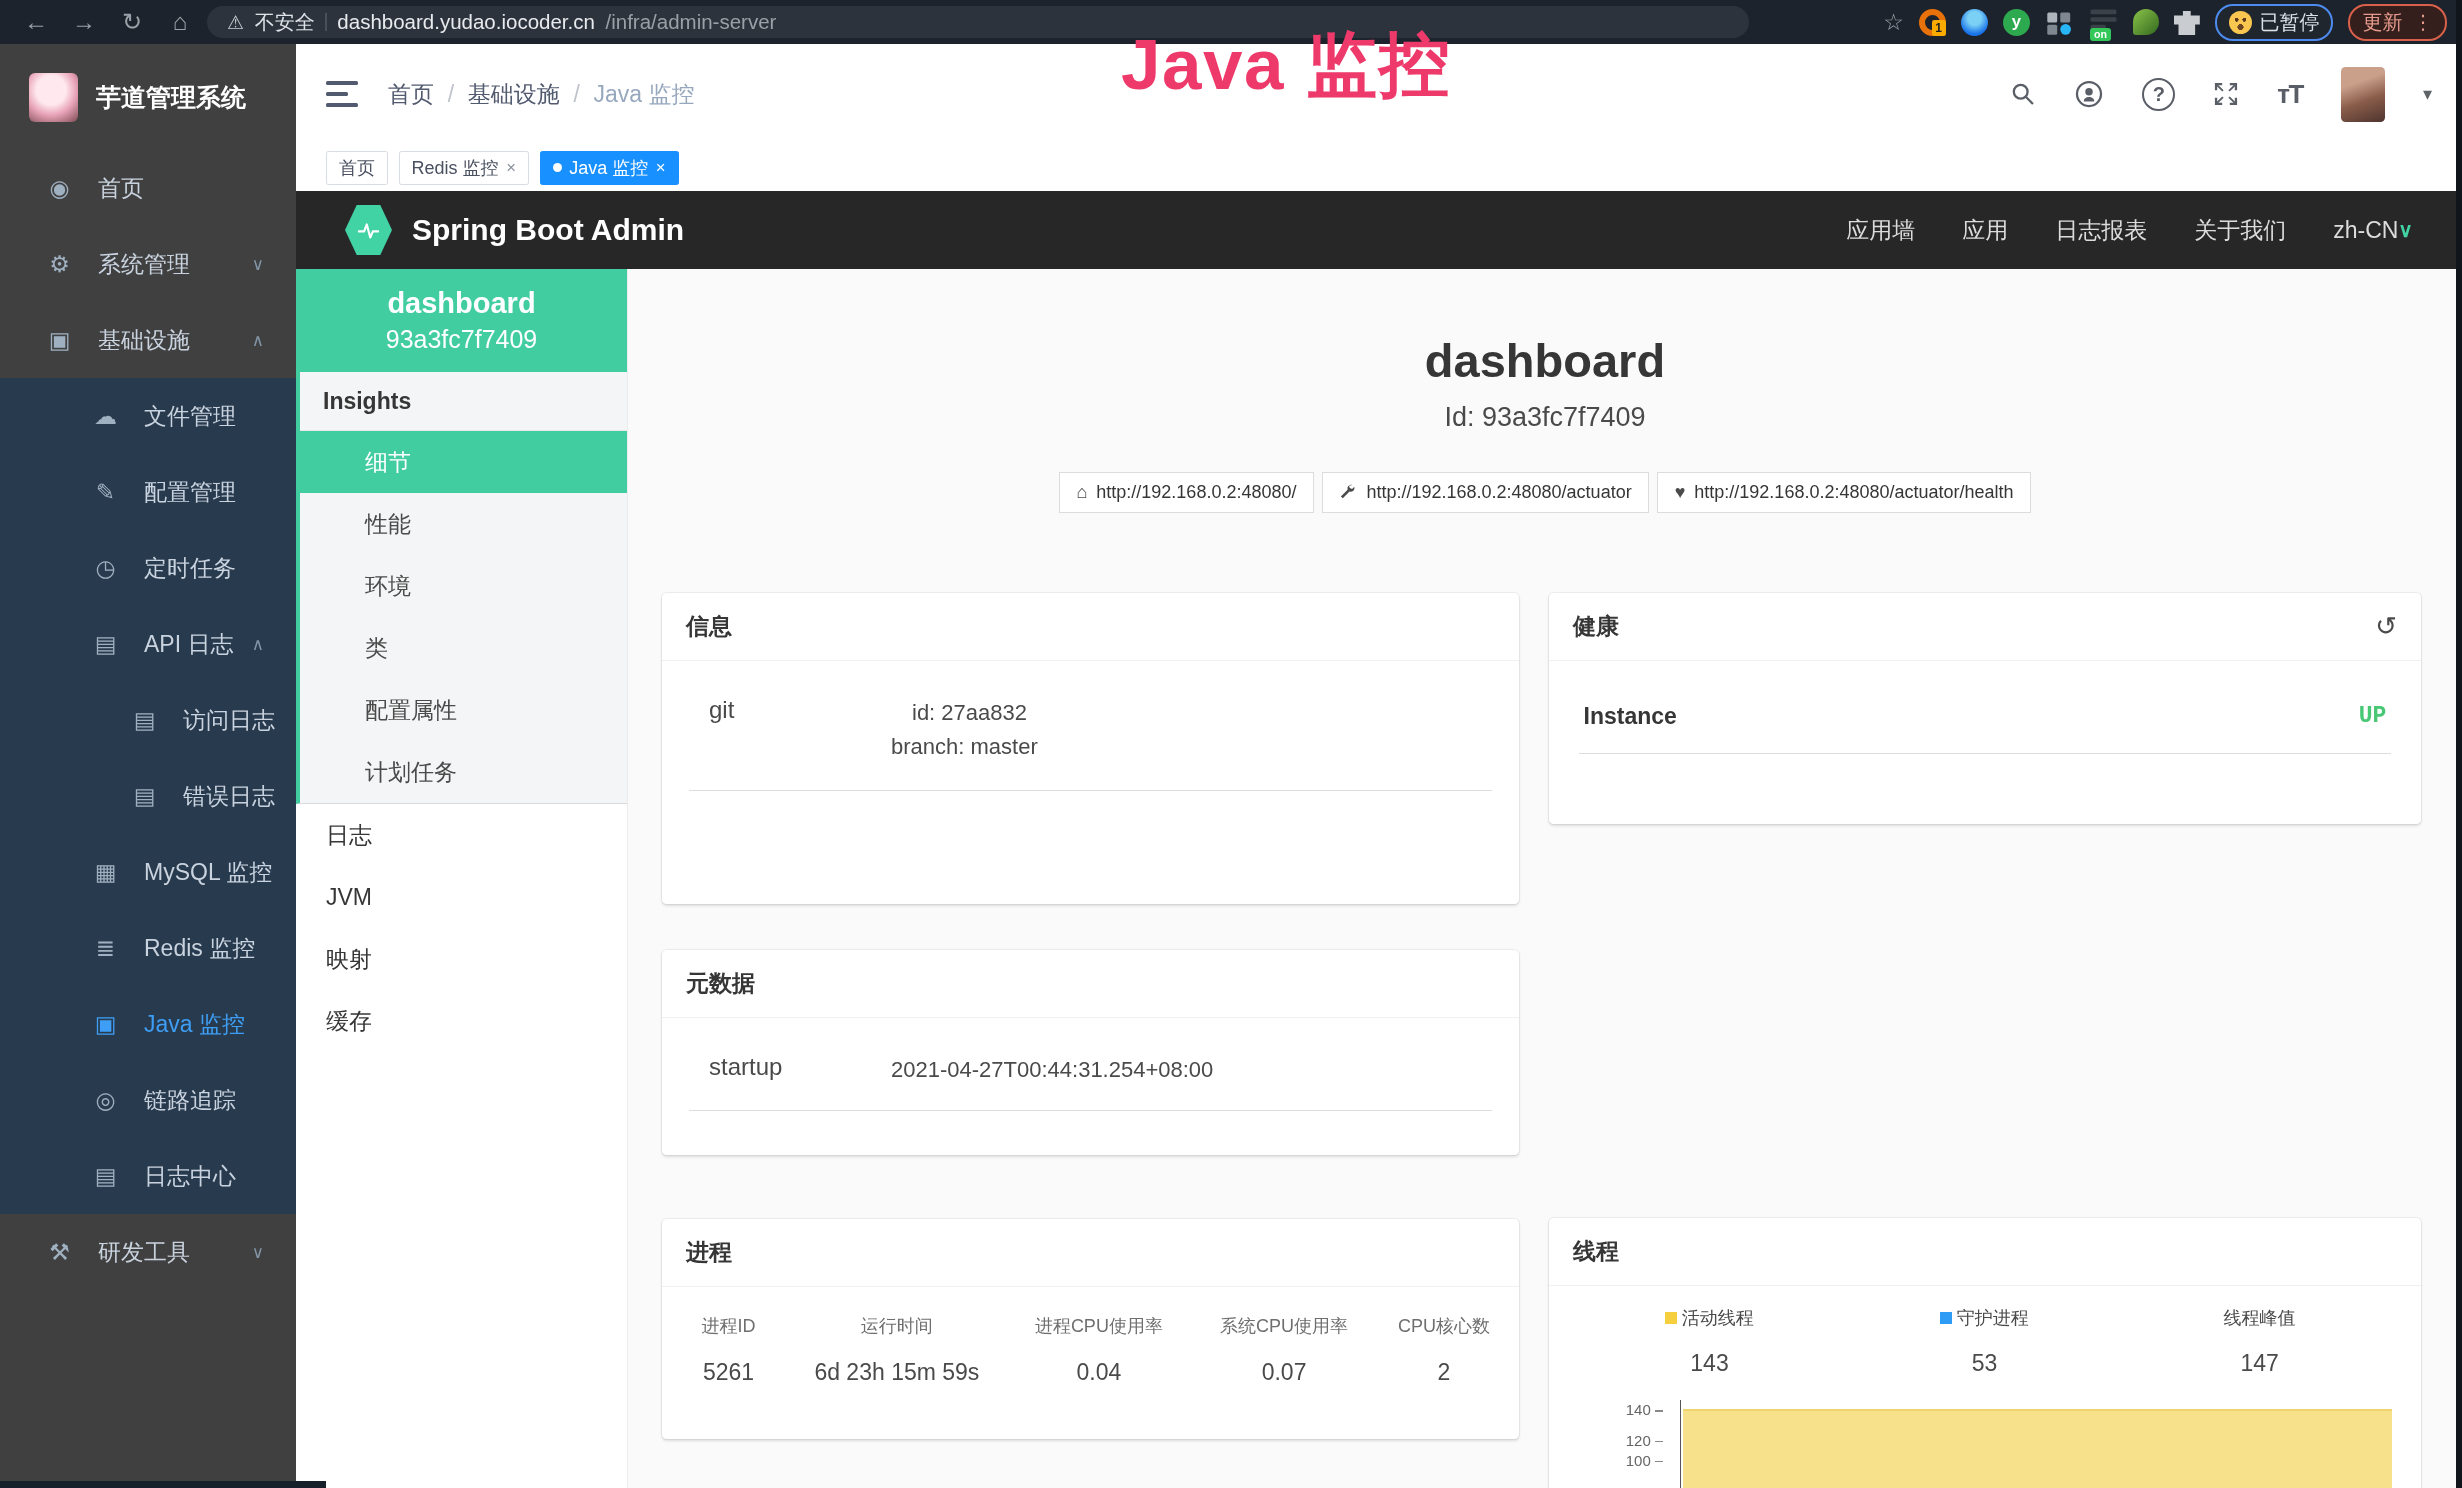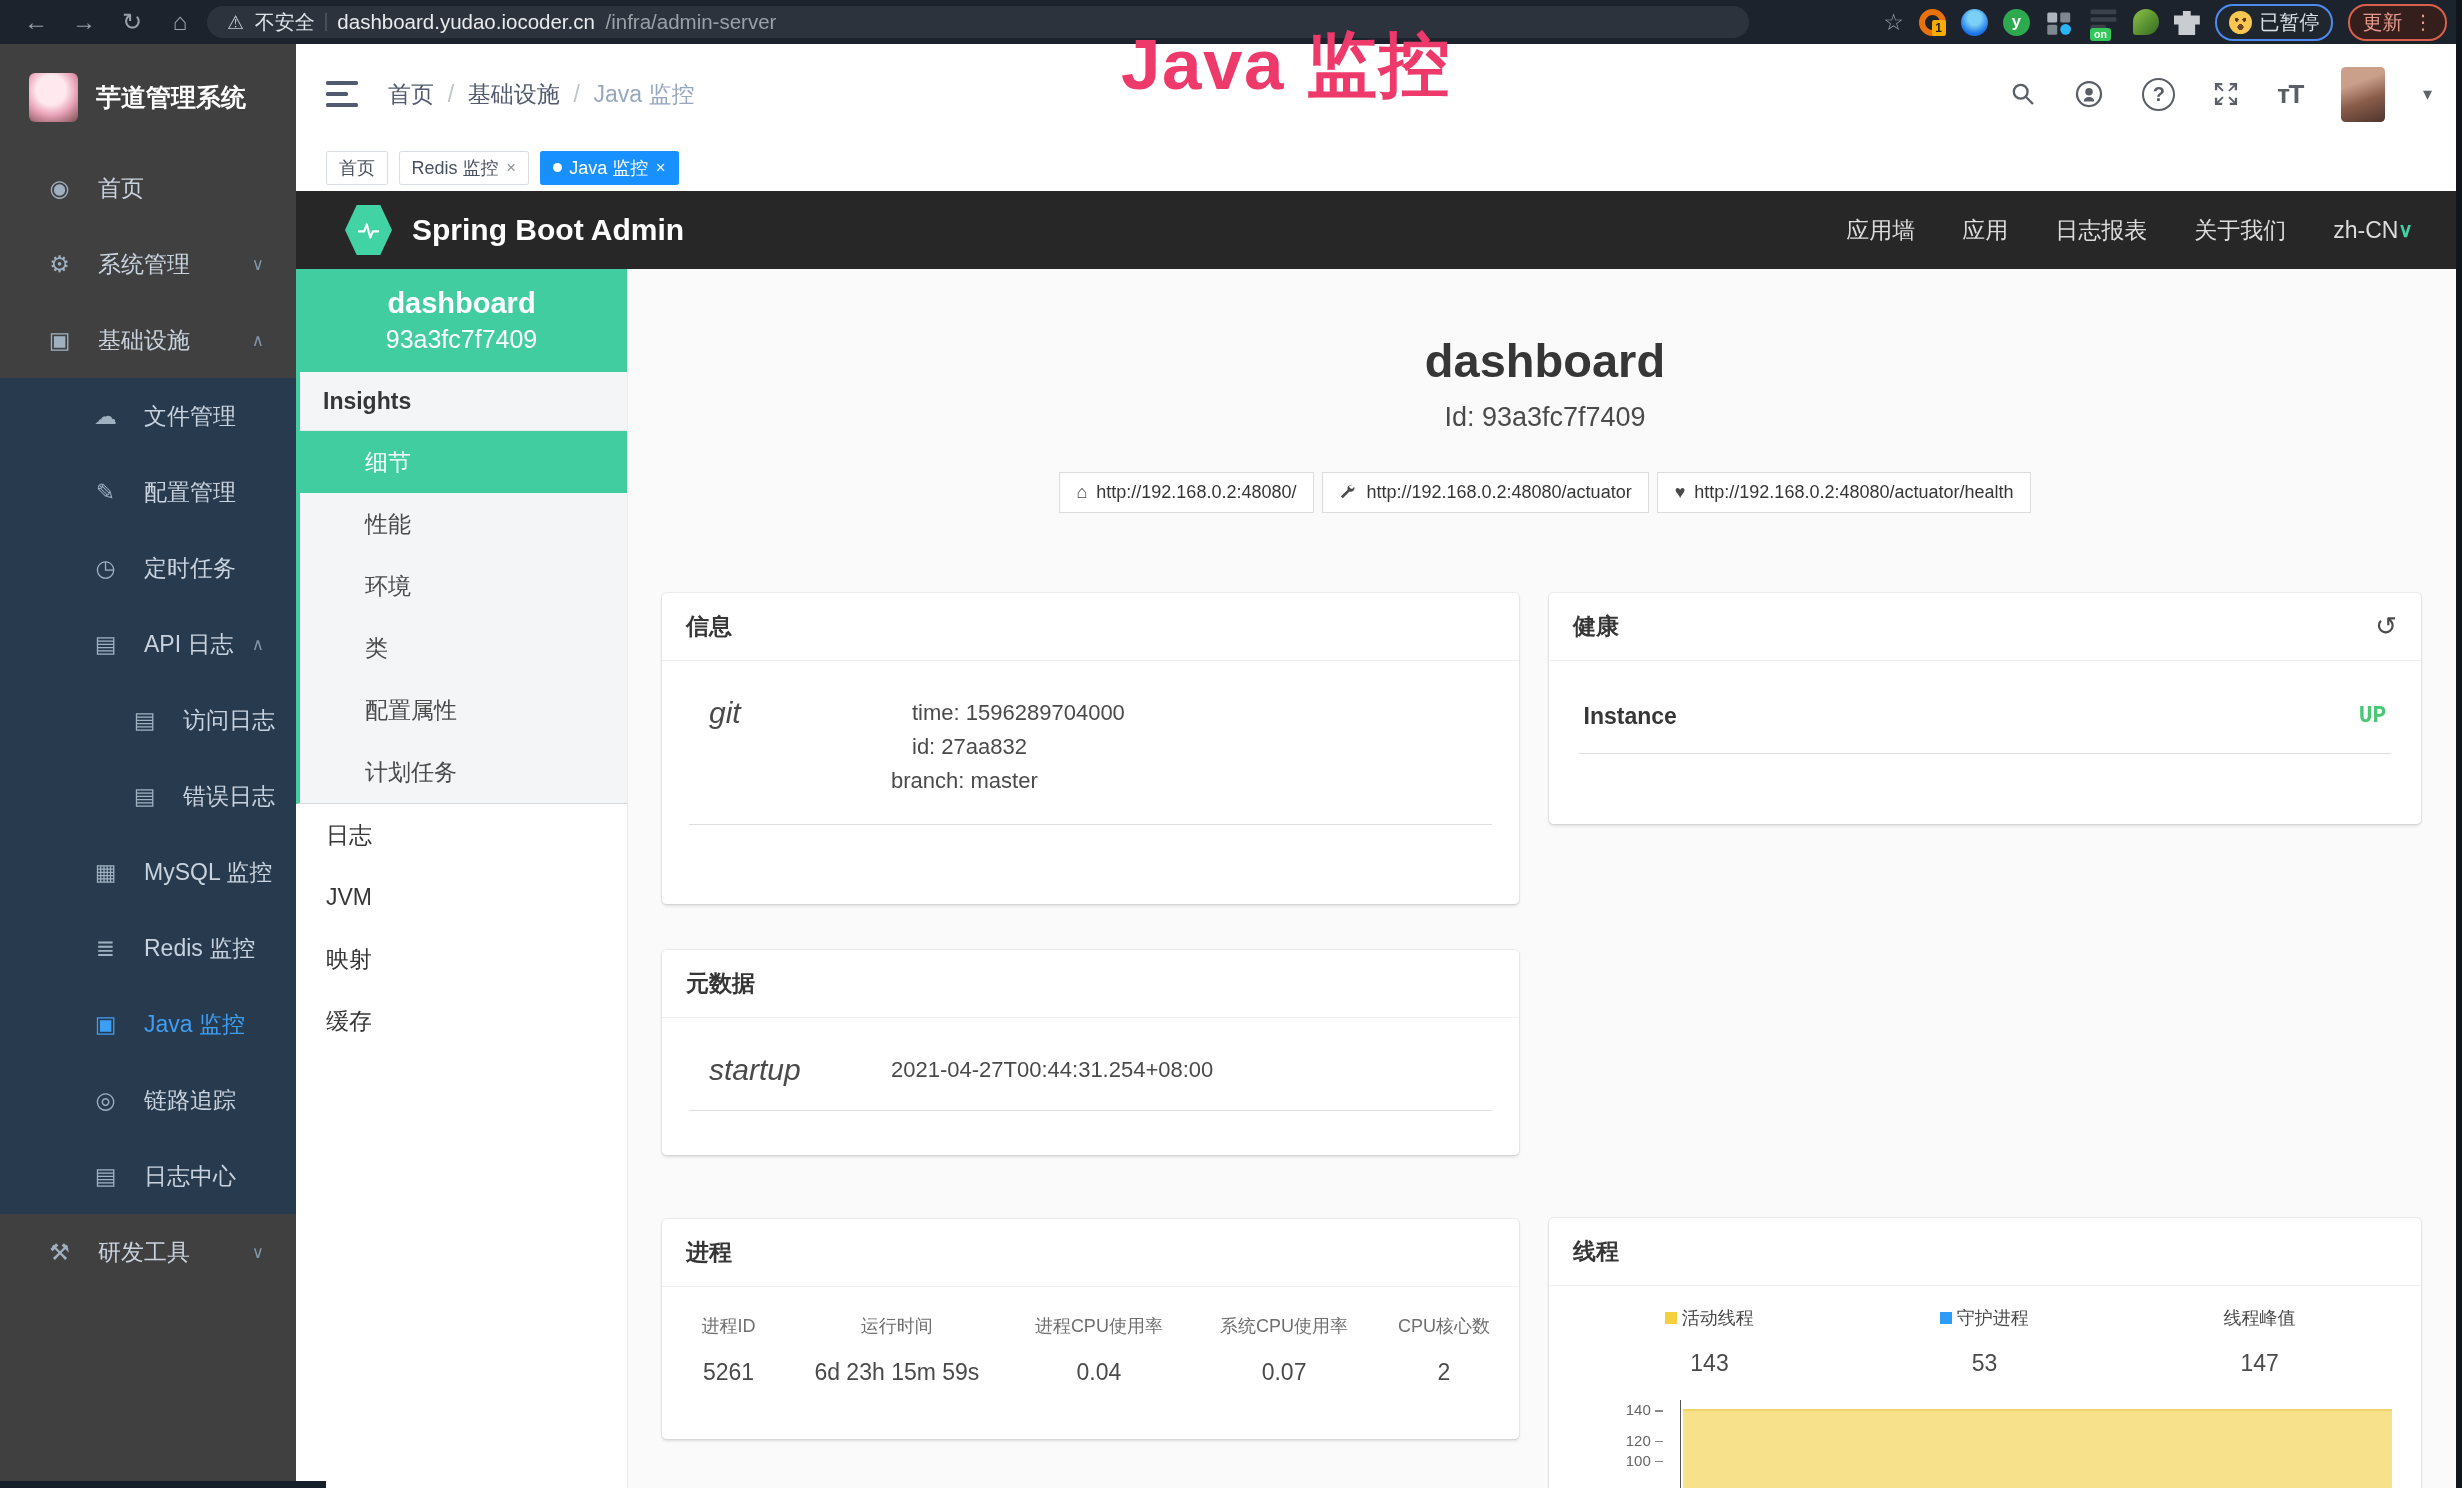--- a/index.html
+++ b/index.html
@@ -129,21 +129,21 @@
   .colL{width:857px;flex:0 0 auto;}
   .colR{width:872px;flex:0 0 auto;}
   .card{background:#fff;border-radius:4.6px;
         box-shadow:0 1.5px 3px rgba(10,10,10,.12),0 0 0 0.8px rgba(10,10,10,.06);}
   .card-h{padding:18px 24px;font-size:23px;font-weight:700;color:#363636;
           border-bottom:1.5px solid #f0f0f0;display:flex;align-items:center;justify-content:space-between;}
   .hist{font-size:26px;font-weight:400;color:#4a4a4a;cursor:pointer;}
   .card-b{padding:35px 27px 30px;}
 
   .kv{display:flex;border-bottom:1.5px solid #dedede;padding-bottom:26px;}
-  .kv .k{width:182px;flex:0 0 auto;padding-left:20px;font-size:30px;color:#4a4a4a;font-style:italic;}
+  .kv .k{width:182px;flex:0 0 auto;padding-left:20px;font-size:24px;color:#4a4a4a;}
   .kv .v{flex:1;font-size:22px;color:#4a4a4a;line-height:1.55;}
   .v .ind{padding-left:21px;}
 
   .card-info{min-height:311px;box-sizing:border-box;margin-bottom:46px;}
   .card-meta{min-height:205px;box-sizing:border-box;margin-bottom:64px;}
   .card-meta .kv{padding-bottom:23px;}
   .card-health{min-height:231px;box-sizing:border-box;margin-bottom:394px;}
   .card-health .card-b{padding:42px 30px 0;}
   .hrow{display:flex;justify-content:space-between;border-bottom:1.5px solid #dedede;
         padding:0 4.6px 23px;}
@@ -431,21 +431,20 @@
 
             <div class="cols">
               <div class="colL">
 
                 <div class="card card-info">
                   <div class="card-h">信息</div>
                   <div class="card-b">
                     <div class="kv">
                       <div class="k">git</div>
                       <div class="v">
-                        <div class="ind">time: 1596289704000</div>
                         <div class="ind">id: 27aa832</div>
                         <div>branch: master</div>
                       </div>
                     </div>
                   </div>
                 </div>
 
                 <div class="card card-meta">
                   <div class="card-h">元数据</div>
                   <div class="card-b">

